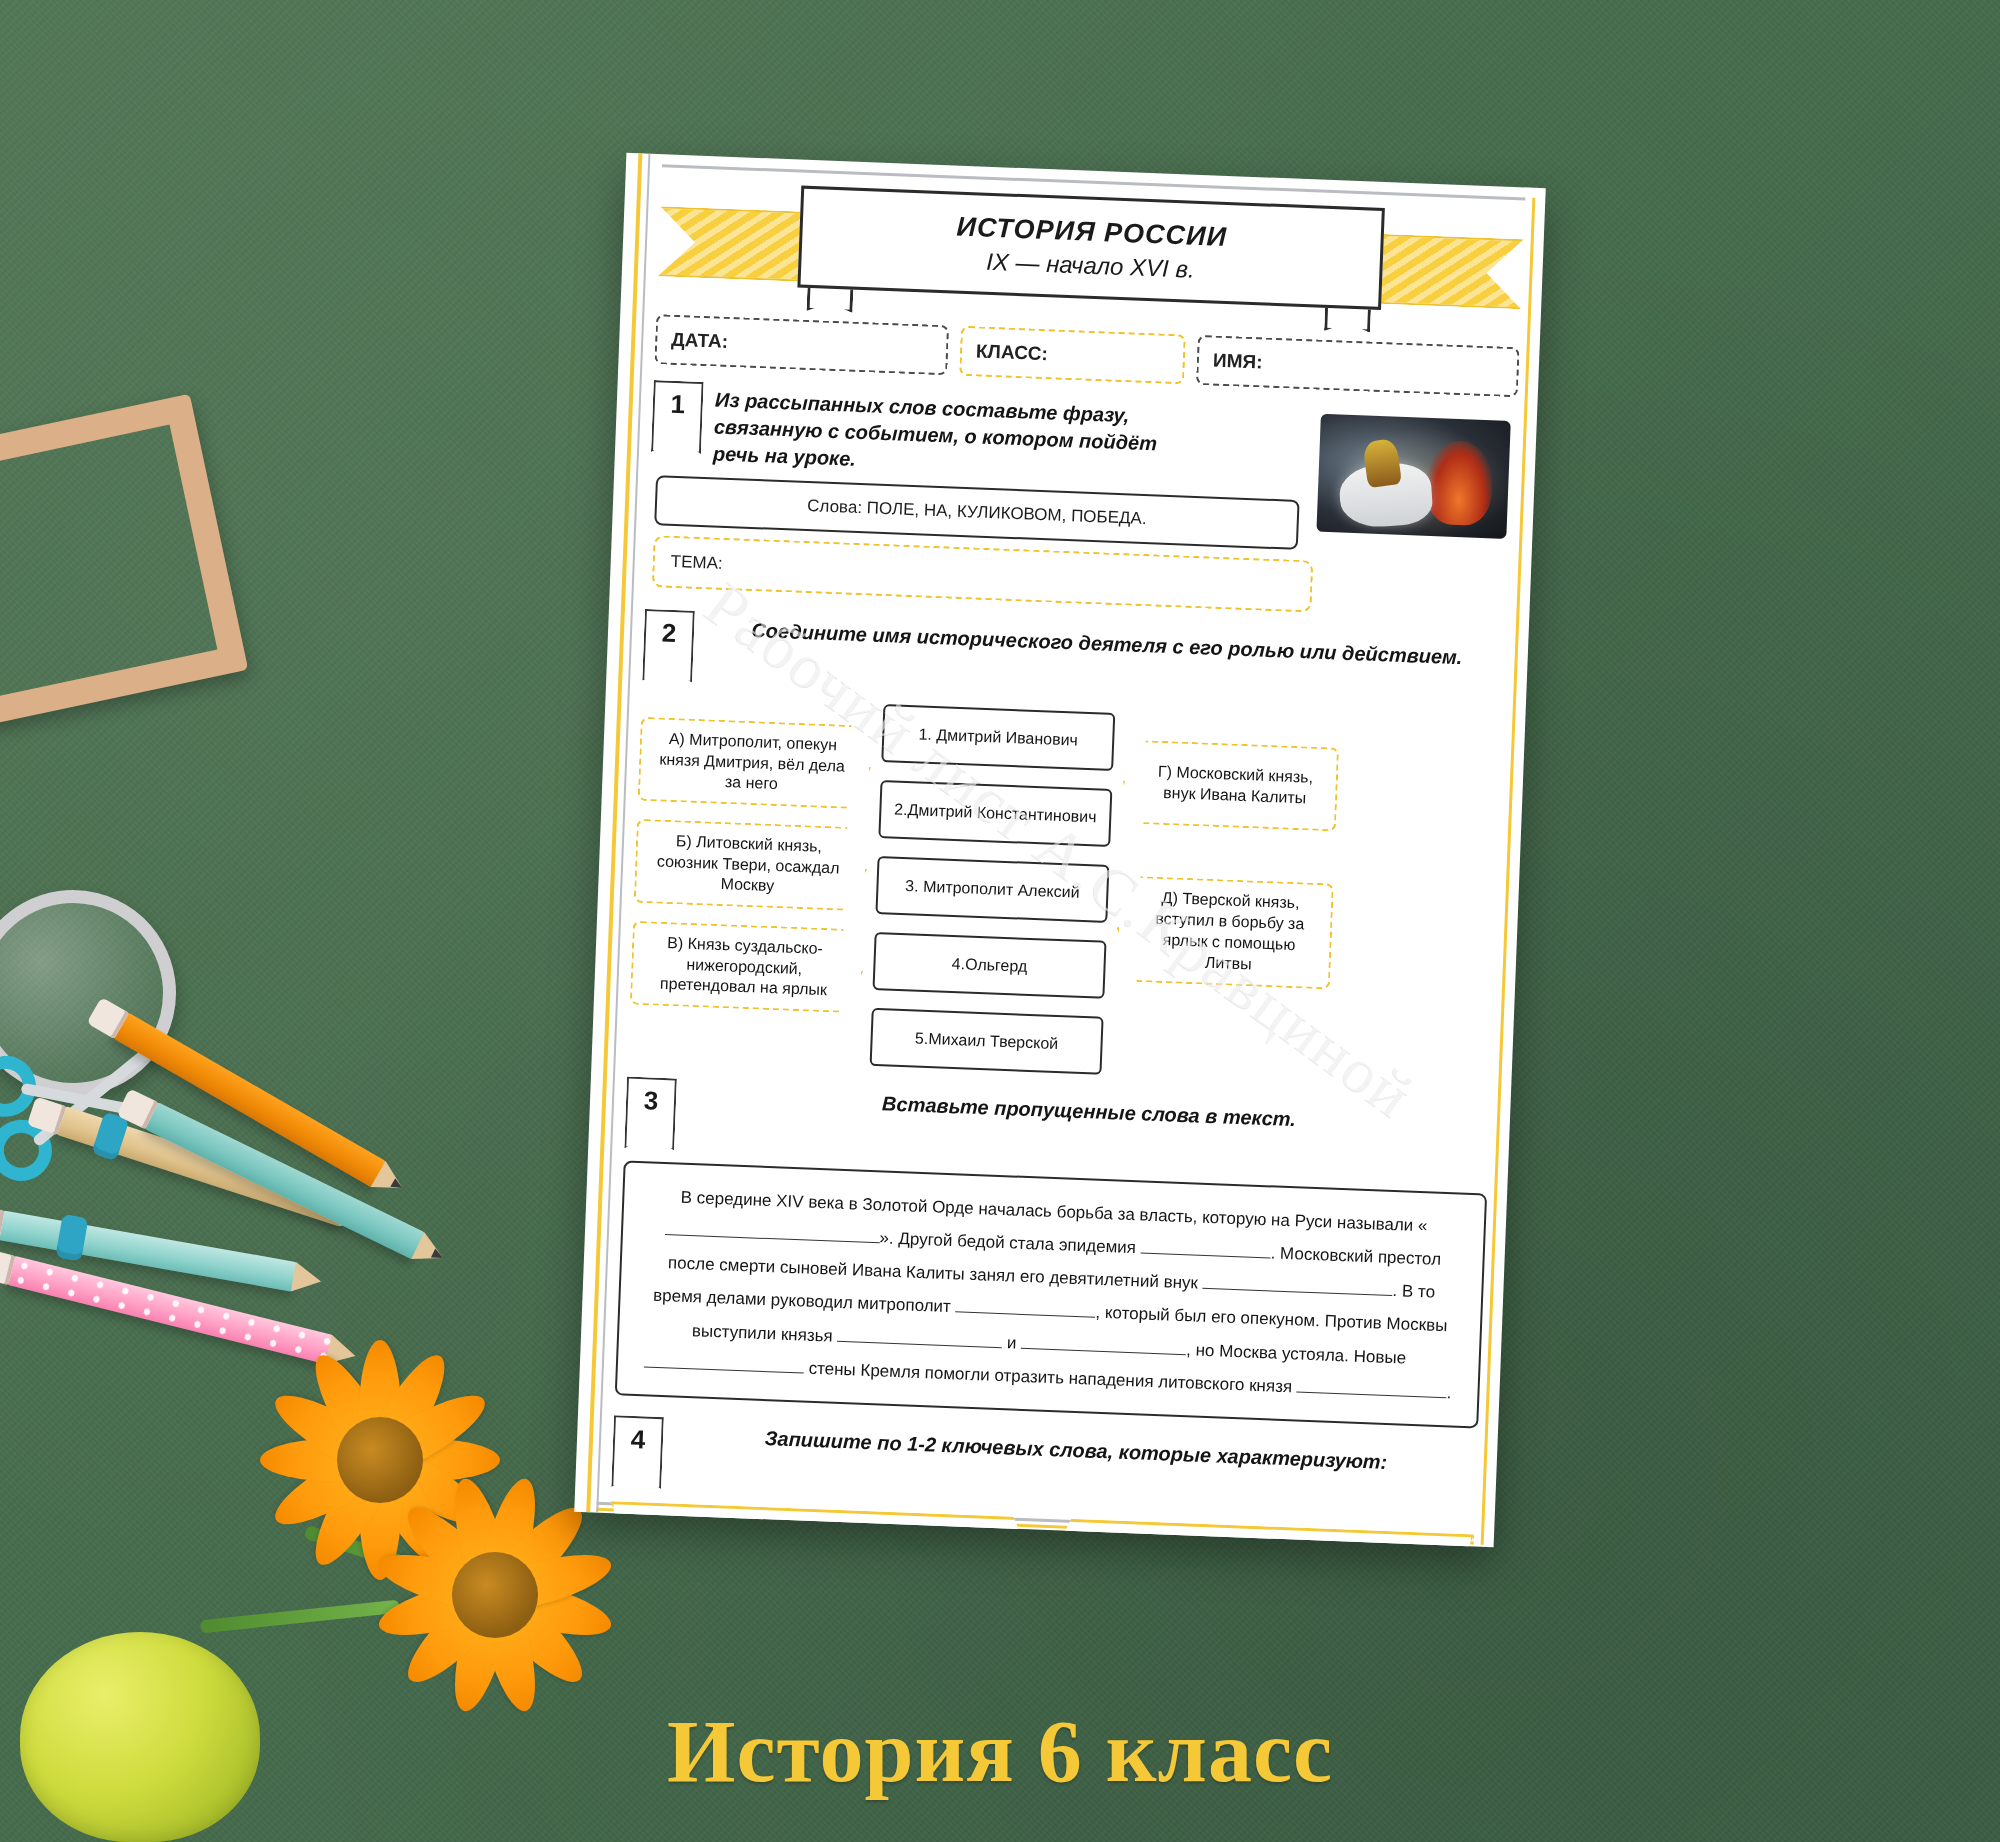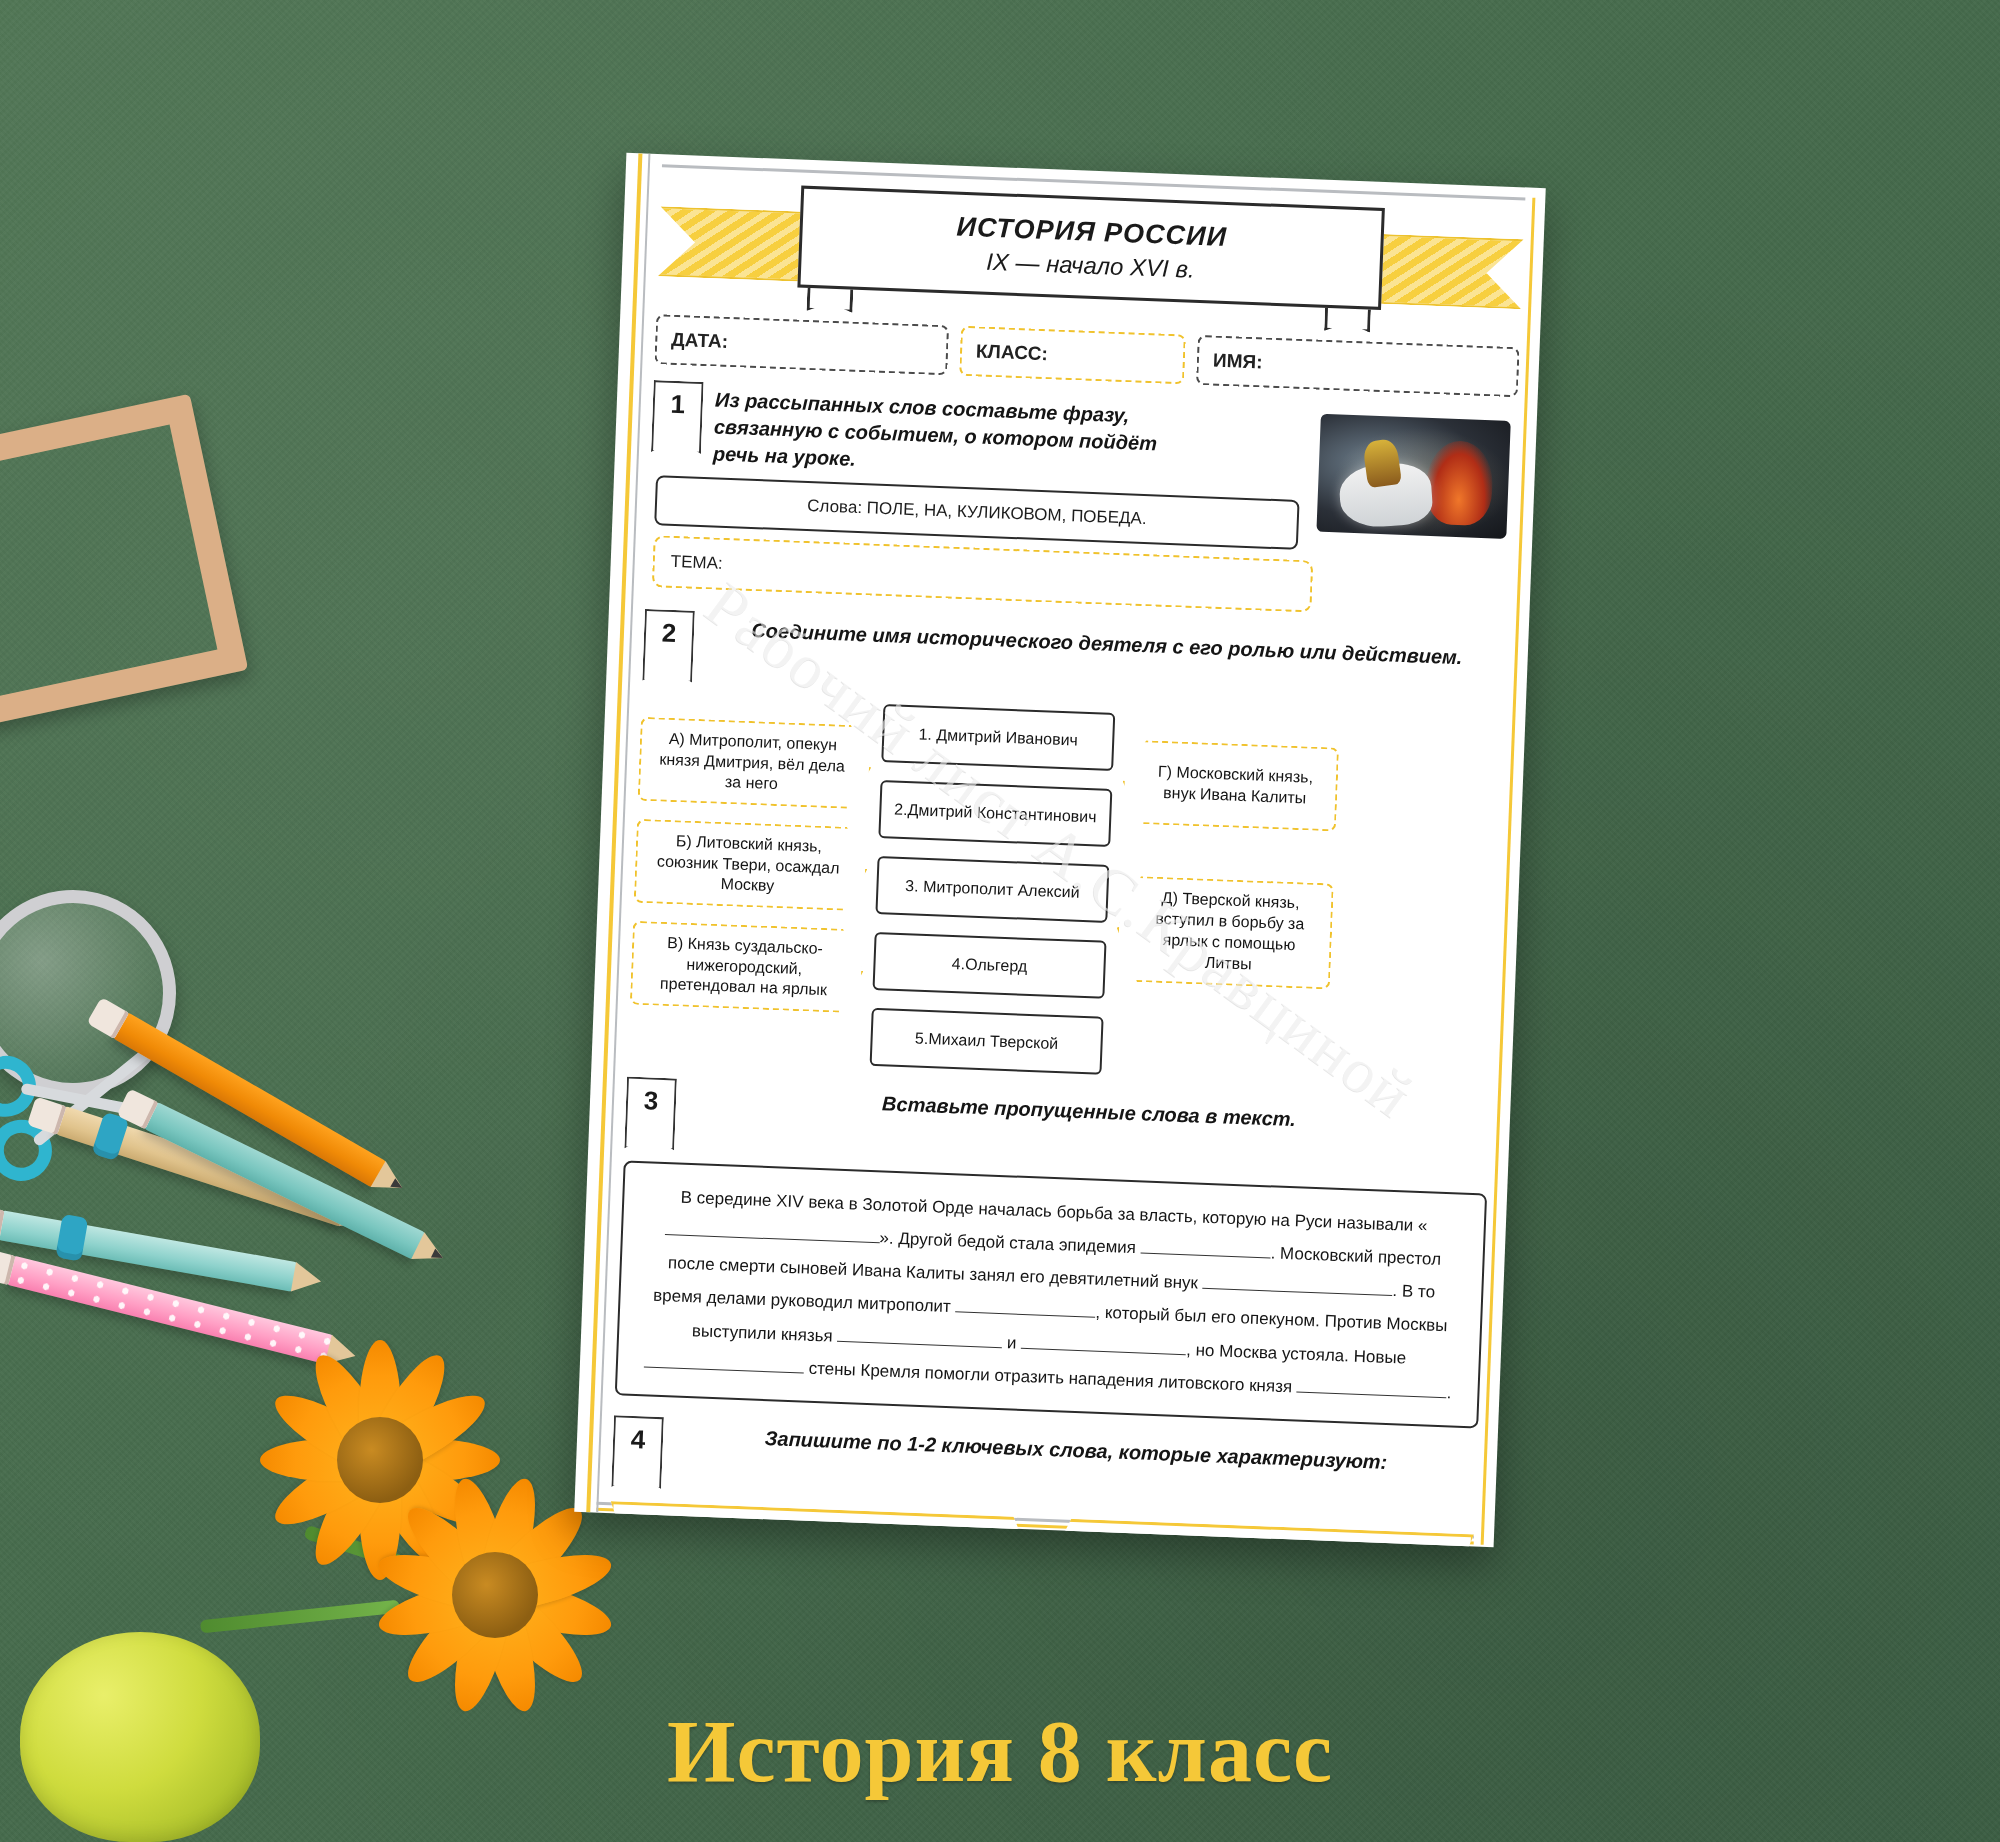--- a/index.html
+++ b/index.html
@@ -571,13 +571,13 @@
         </div>
       </div>
     </div>
 
     <div class="watermark">
       <span>Рабочий лист А.С.Кравциной</span>
     </div>
   </div>
 </div>
 
-<div class="bottom-caption">История 8 класс</div>
+<div class="bottom-caption">История 6 класс</div>
 
 </body></html>

